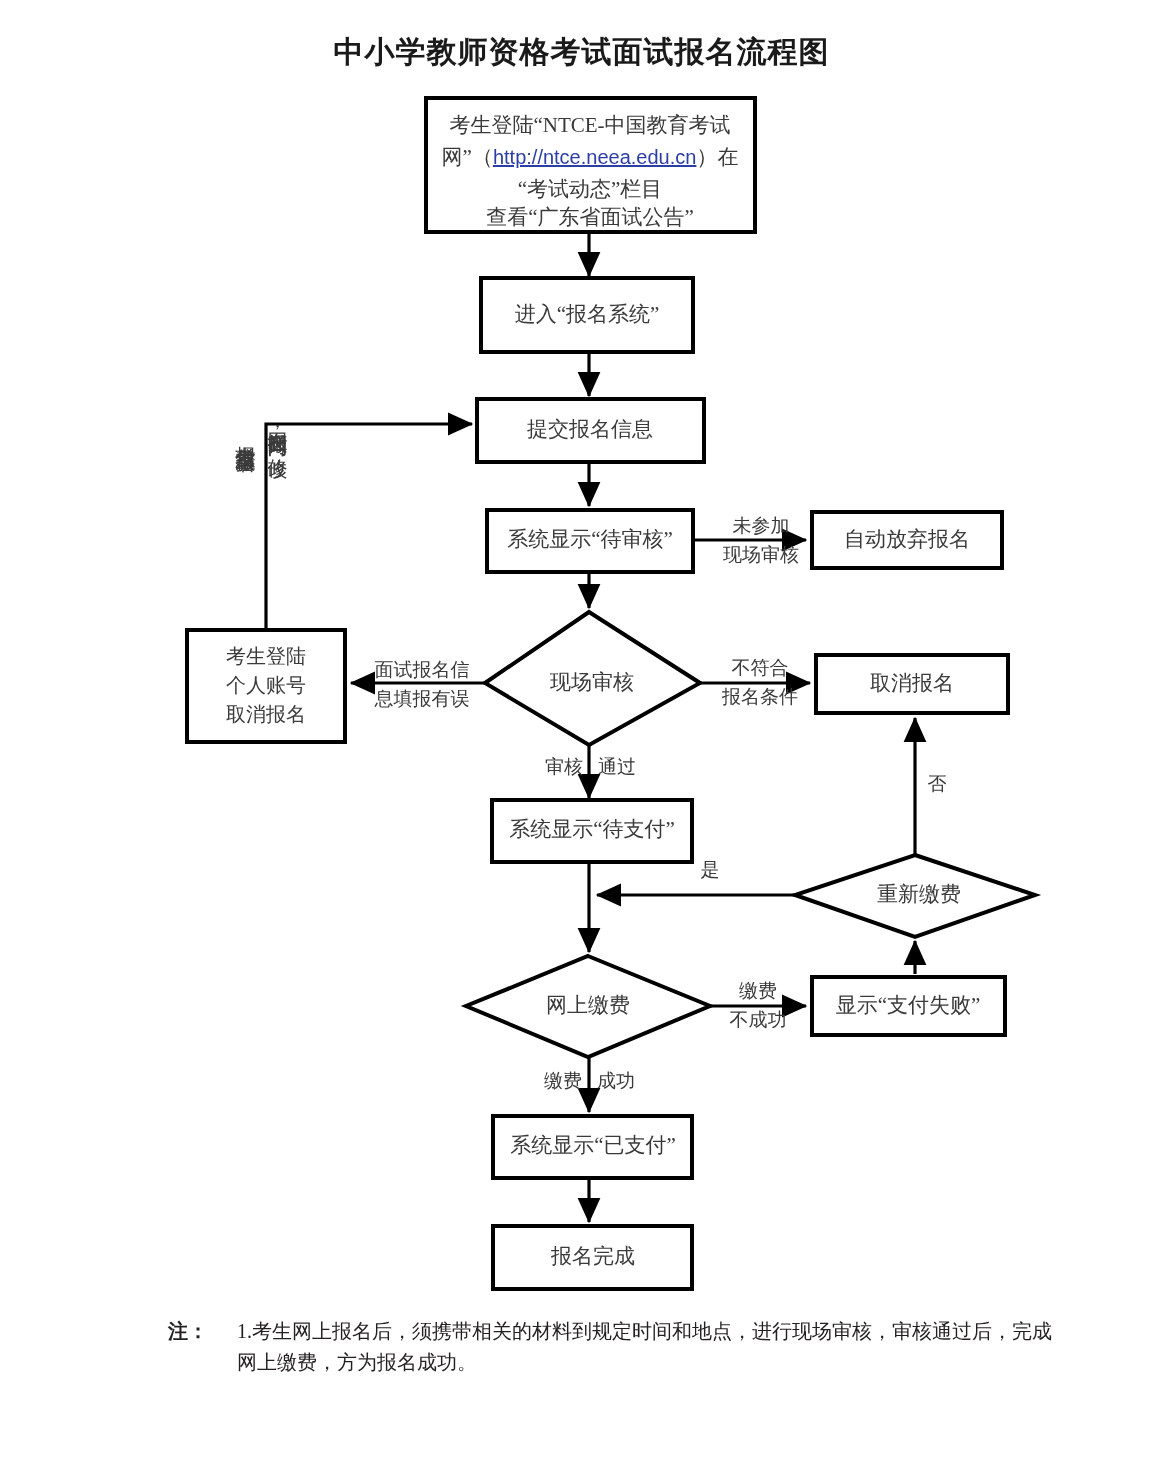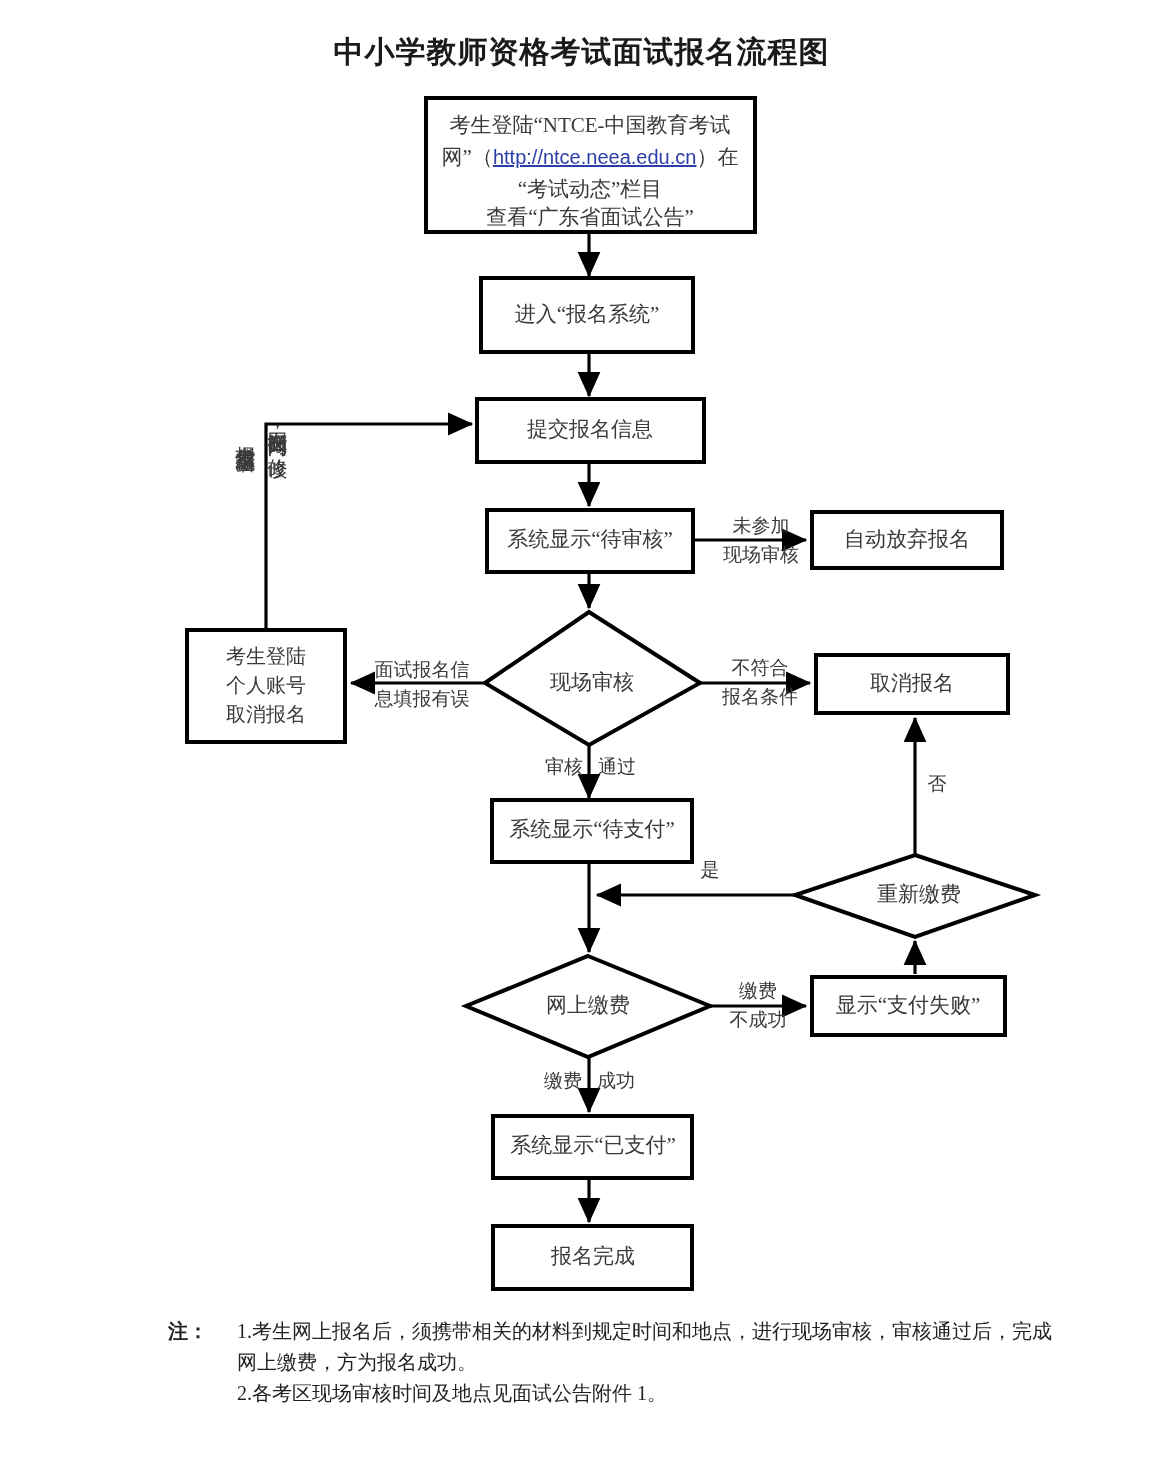--- a/index.html
+++ b/index.html
@@ -227,16 +227,13 @@
 </svg>
 
 <div class="vlabel" id="vlabel-left">报考信息重新报名</div>
 <div class="vlabel" id="vlabel-right">在网报时间内，修改</div>
 
 <div class="notes">
   <div class="note-row">
     <span class="note-label">注：</span>
     <span class="note-body"><span>1.</span><span>考生网上报名后，须携带相关的材料到规定时间和地点，进行现场审核，审核通过后，完成网上缴费，方为报名成功。</span></span>
   </div>
-  <div class="note-row note-2">
-    <span class="note-body">2.各考区现场审核时间及地点见面试公告附件 1。</span>
-  </div>
 </div>
 
 </body></html>

